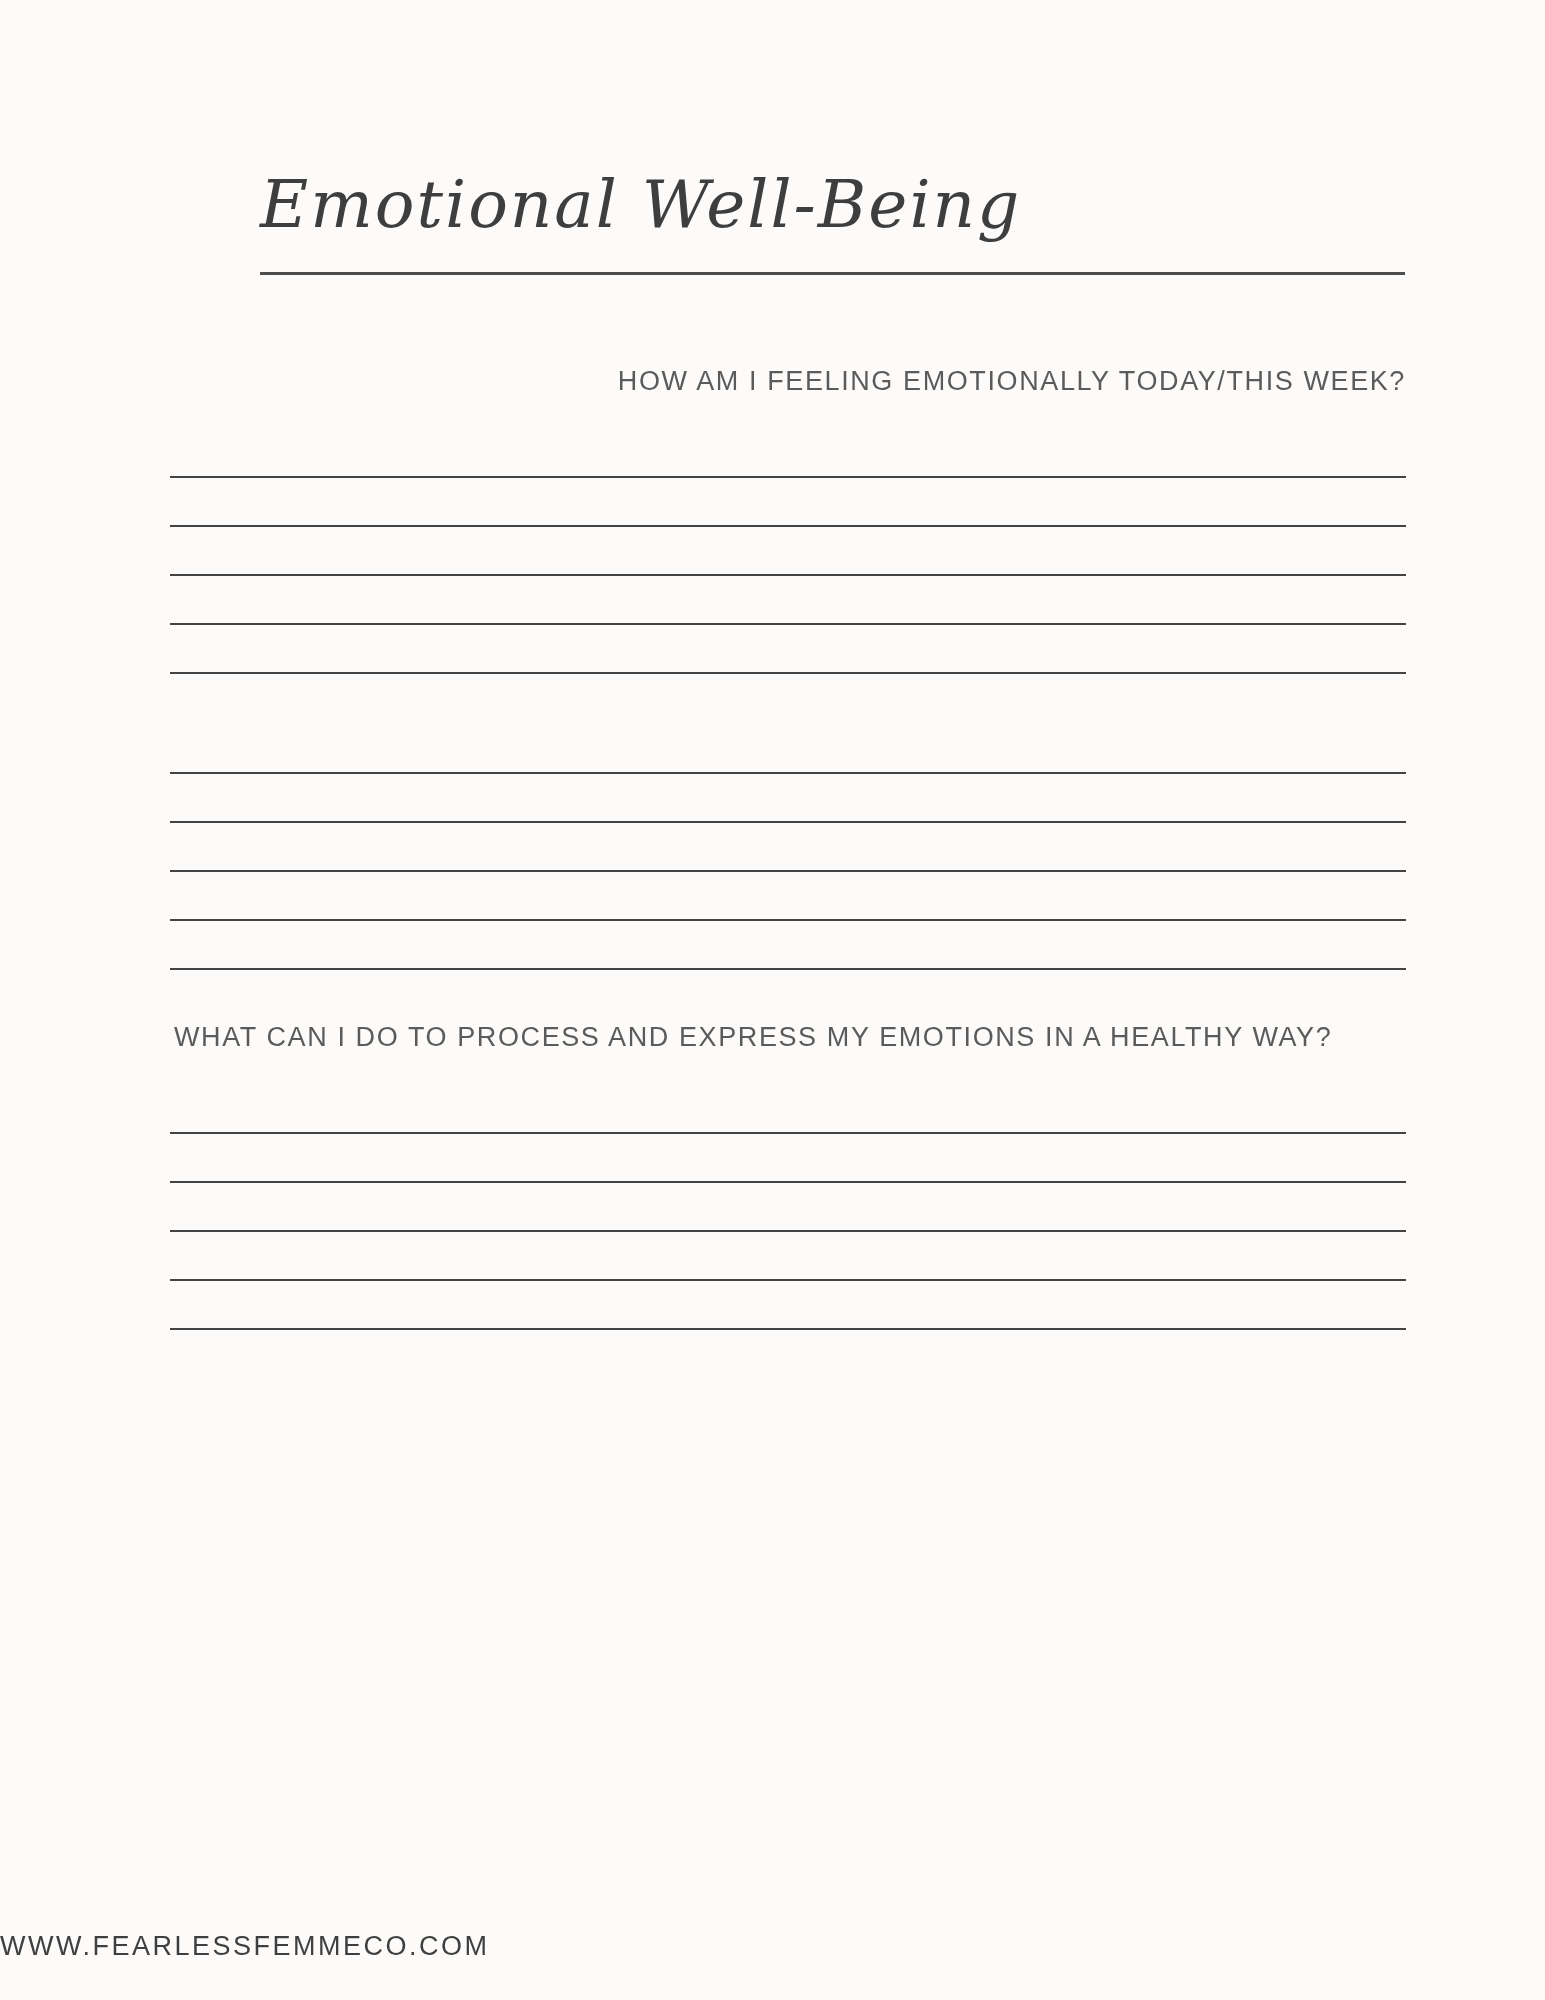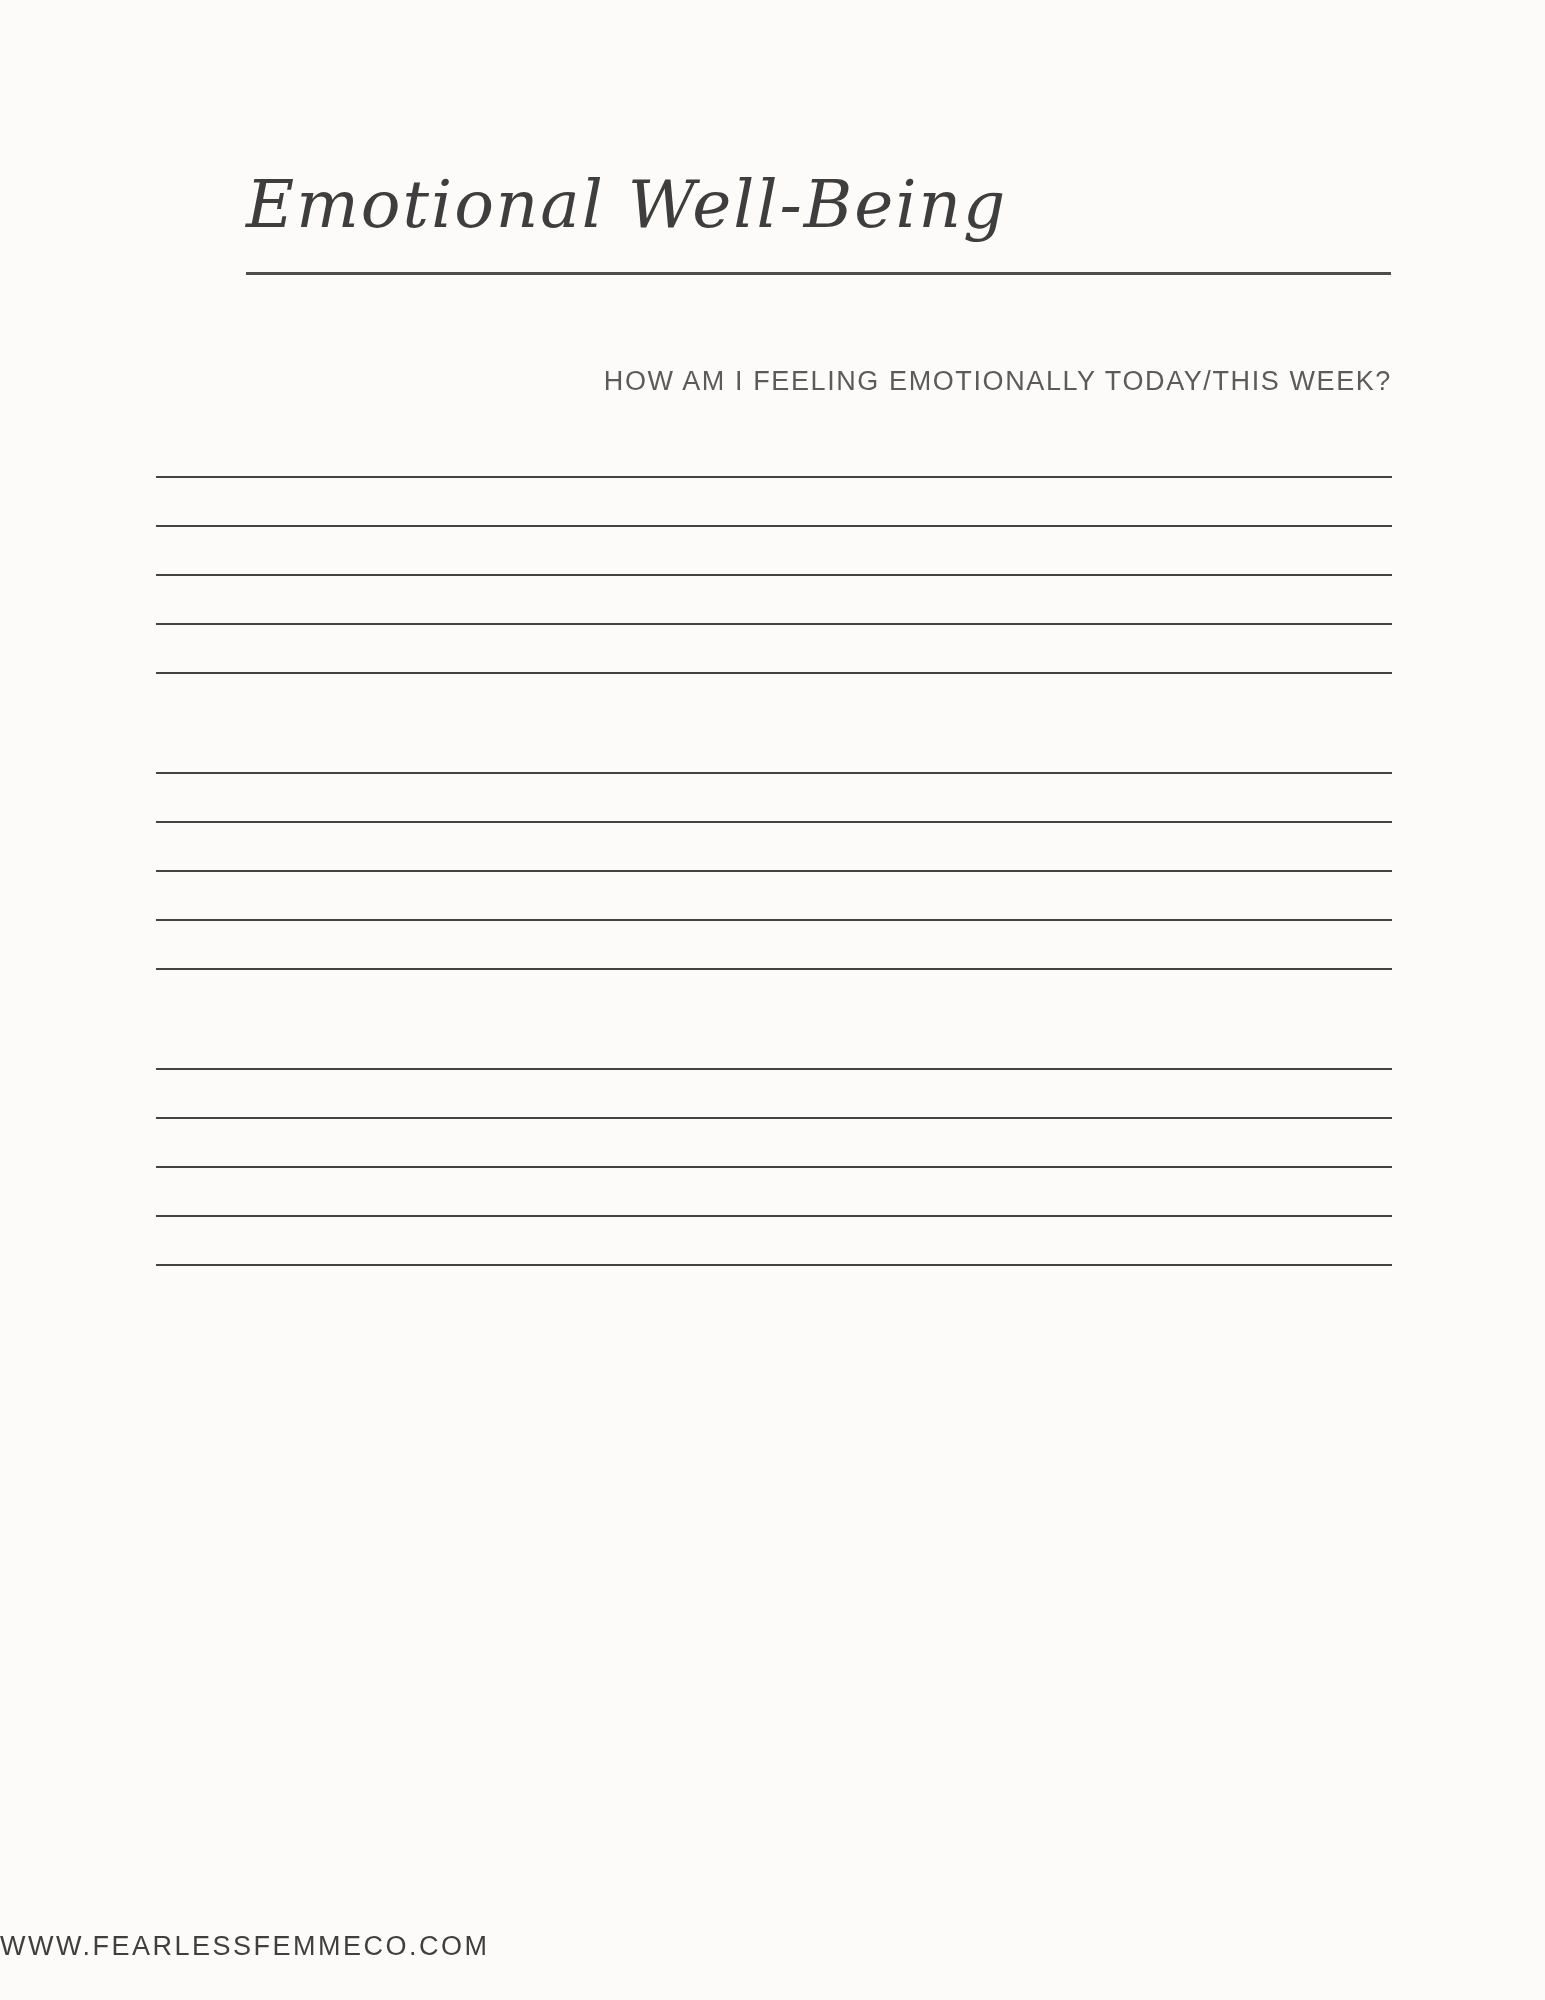--- a/index.html
+++ b/index.html
@@ -13,21 +13,21 @@
   *{margin:0;padding:0;box-sizing:border-box;}
   html,body{width:1545px;height:2000px;}
   body{
     background:var(--bg);
     font-family:"Liberation Sans", sans-serif;
     position:relative;
     overflow:hidden;
   }
   .page{
     position:relative;
-    width:1545px;height:2000px;
+    width:1545px;height:2000px;padding-left:14px;
   }
   header{
     padding:150px 0 0 246px;
   }
   .title{
     font-family:"DejaVu Serif","Liberation Serif",serif;
     font-style:italic;
     font-weight:500;
     font-size:66px;
     line-height:110px;
@@ -109,20 +109,21 @@
     <div class="lines">
           <div class="answer-line"></div>
           <div class="answer-line"></div>
           <div class="answer-line"></div>
           <div class="answer-line"></div>
           <div class="answer-line"></div>
         </div>
   </section>
 
   <section class="qa-section">
+    <h2 class="question">WHAT CAN I DO TO PROCESS AND EXPRESS MY EMOTIONS IN A HEALTHY WAY?</h2>
     <div class="lines">
           <div class="answer-line"></div>
           <div class="answer-line"></div>
           <div class="answer-line"></div>
           <div class="answer-line"></div>
           <div class="answer-line"></div>
         </div>
   </section>
 </main>
 

